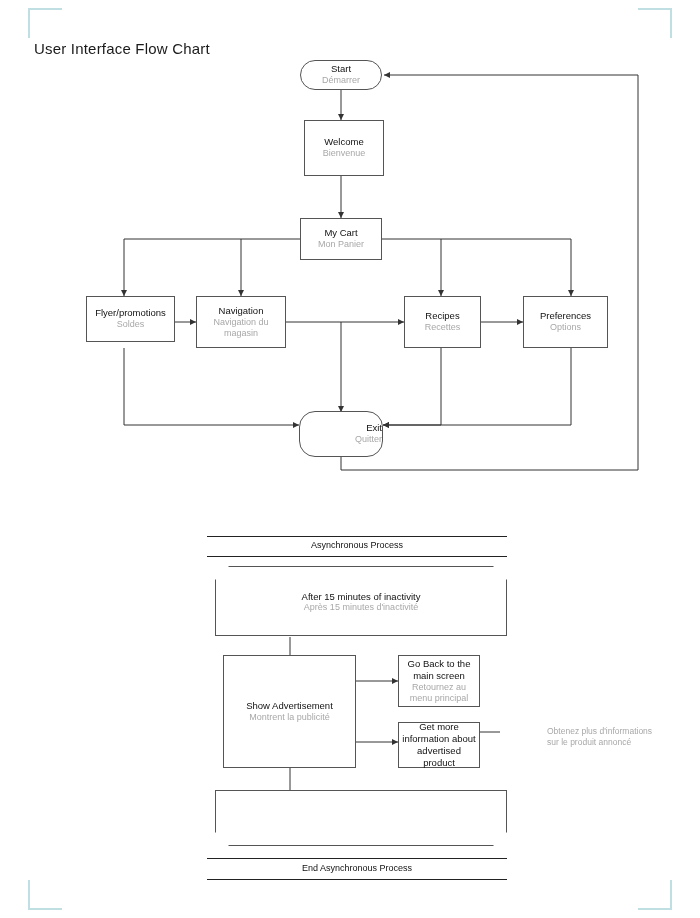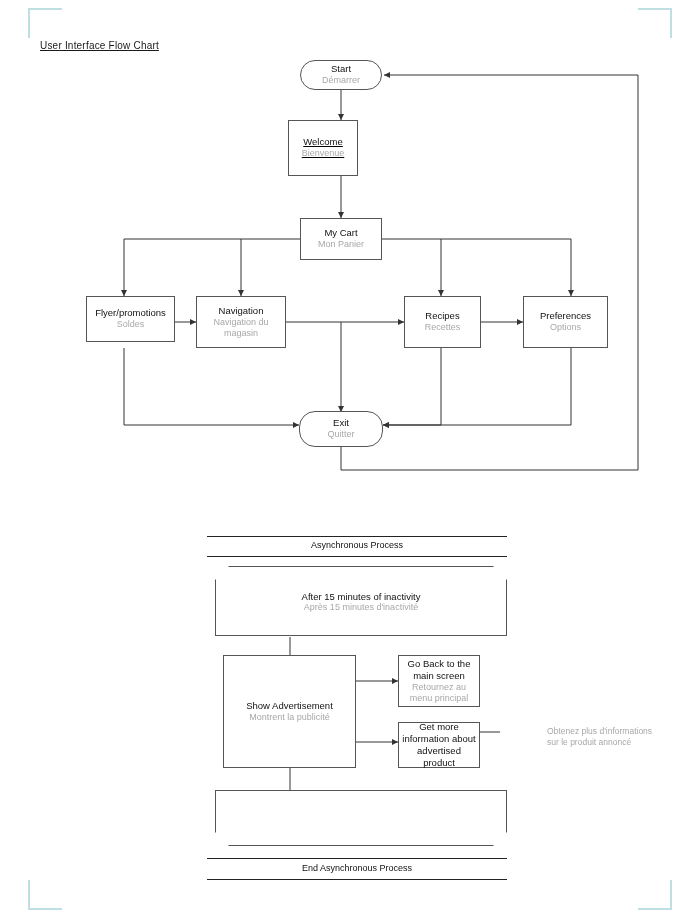--- a/index.html
+++ b/index.html
@@ -18,26 +18,25 @@
   
   .frame-line {
     position: absolute;
     background: #bfdfe3;
   }
   .frame-v { width: 2px; }
   .frame-h { height: 2px; }
 
   .page-title {
     position: absolute;
-    left: 40px;
+    left: 34px;
     top: 40px;
-    font-size: 10px;
+    font-size: 15px;
     color: #1a1a1a;
     letter-spacing: .2px;
-    text-decoration: underline;
   }
 
   
   .node {
     position: absolute;
     box-sizing: border-box;
     border: 1px solid #555555;
     background: #ffffff;
     display: flex;
     flex-direction: column;
@@ -172,21 +171,21 @@
 
       <path d="M290,768 L290,790"></path>
     </g>
   </svg>
 
   <div class="node terminator" style="left:300px; top:60px; width:82px; height:30px;">
     <span class="en">Start</span>
     <span class="fr">Démarrer</span>
   </div>
 
-  <div class="node" style="left:288px; top:120px; width:70px; height:56px;text-decoration:underline;">
+  <div class="node" style="left:304px; top:120px; width:80px; height:56px;">
     <span class="en">Welcome</span>
     <span class="fr">Bienvenue</span>
   </div>
 
   <div class="node" style="left:300px; top:218px; width:82px; height:42px;">
     <span class="en">My Cart</span>
     <span class="fr">Mon Panier</span>
   </div>
 
   <div class="node" style="left:86px; top:296px; width:89px; height:46px;">
@@ -202,21 +201,21 @@
   <div class="node" style="left:196px; top:296px; width:90px; height:52px;">
     <span class="en">Navigation</span>
     <span class="fr">Navigation du magasin</span>
   </div>
 
   <div class="node" style="left:523px; top:296px; width:85px; height:52px;">
     <span class="en">Preferences</span>
     <span class="fr">Options</span>
   </div>
 
-  <div class="node terminator" style="left:299px; top:411px; width:84px; height:36px;">
+  <div class="node terminator" style="left:299px; top:411px; width:84px; height:46px;align-items:flex-end;">
     <span class="en">Exit</span>
     <span class="fr">Quitter</span>
   </div>
 
   <div class="band" style="left:207px; top:536px; width:300px; height:22px;">
     <div class="rule" style="top:0;"></div>
     <div class="label" style="top:4px;">Asynchronous Process</div>
     <div class="rule" style="top:20px;"></div>
   </div>
 

